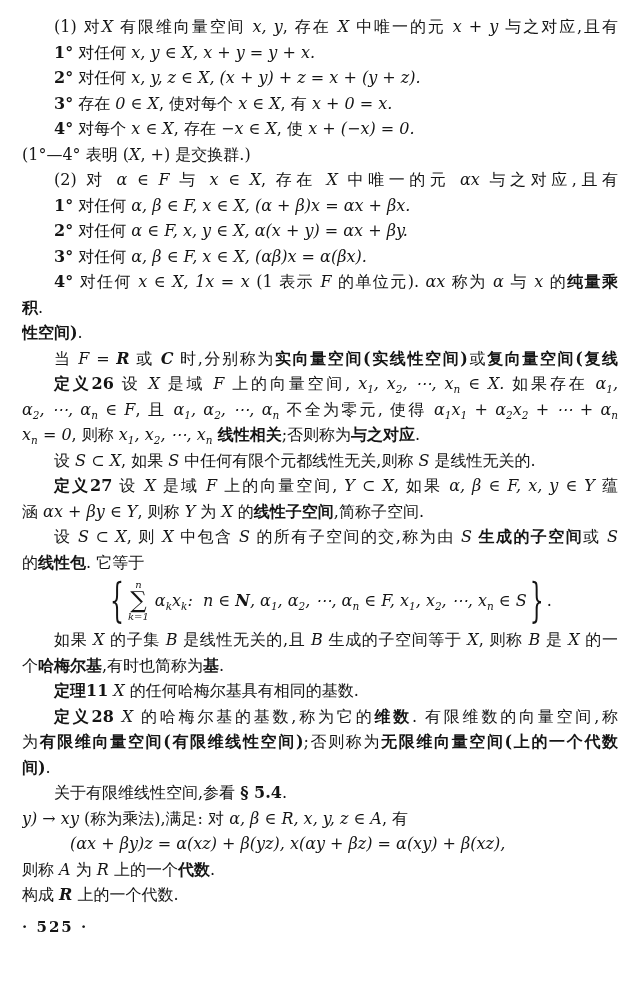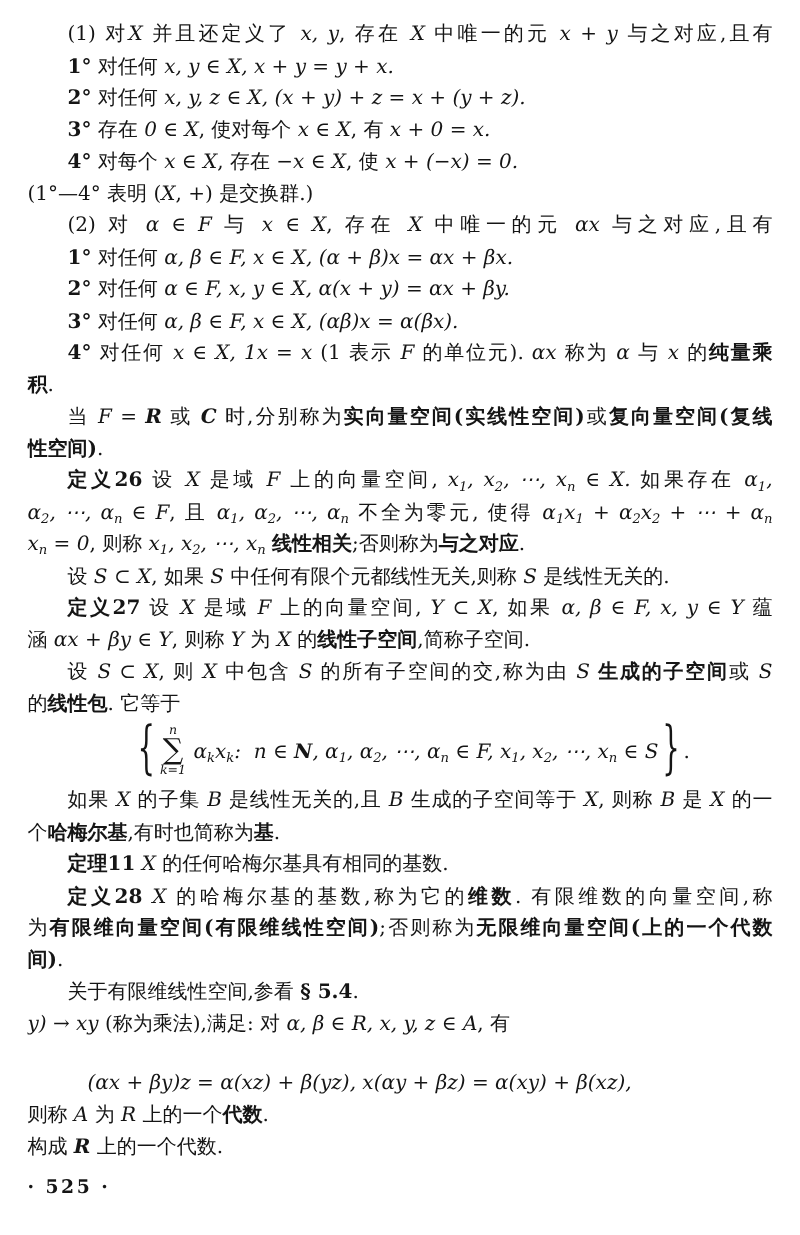--- a/index.html
+++ b/index.html
@@ -9,21 +9,21 @@
     font-family:"DejaVu Serif","Liberation Serif",serif;
     font-size:16px;
   }
   .page{padding:14px 22px 0 22px;}
   .line{
     height:25.5px;line-height:25.5px;
     overflow:hidden;white-space:nowrap;
   }
   .j{white-space:normal;text-align:justify;text-align-last:justify;text-justify:inter-character;}
   .ind{text-indent:2em;}
-  .ind2{text-indent:3em;margin-top:22px;}
+  .ind2{text-indent:3em;}
   .b{font-weight:bold;}
   .m{font-style:italic;}
   .sub{font-size:10.5px;vertical-align:-3.5px;line-height:0;}
   .formula{
     height:52px;display:flex;align-items:center;
     padding-left:85px;white-space:nowrap;overflow:visible;
   }
   .f-body{white-space:pre-wrap;}
   .brace{
     display:inline-block;font-size:22px;font-weight:normal;
@@ -39,34 +39,34 @@
     margin-top:8px;height:22px;line-height:22px;
     padding-right:52px;
     font-size:15px;letter-spacing:2px;font-weight:bold;
   }
 </style>
 </head>
 <body>
 
 <div class="page">
   <div id="content">
-      <div class="line ind j"><span class="seg">(1) 对</span><span class="seg m">X</span><span class="seg"> 并且还定义了 </span><span class="seg m">x, y</span><span class="seg">, 存在 </span><span class="seg m">X</span><span class="seg"> 中唯一的元 </span><span class="seg m">x + y</span><span class="seg"> 与之对应,且有</span></div>
+      <div class="line ind j"><span class="seg">(1) 对</span><span class="seg m">X</span><span class="seg"> 有限维向量空间 </span><span class="seg m">x, y</span><span class="seg">, 存在 </span><span class="seg m">X</span><span class="seg"> 中唯一的元 </span><span class="seg m">x + y</span><span class="seg"> 与之对应,且有</span></div>
       <div class="line ind"><span class="seg b">1°</span><span class="seg"> 对任何 </span><span class="seg m">x, y ∈ X, x + y = y + x.</span></div>
       <div class="line ind"><span class="seg b">2°</span><span class="seg"> 对任何 </span><span class="seg m">x, y, z ∈ X, (x + y) + z = x + (y + z).</span></div>
       <div class="line ind"><span class="seg b">3°</span><span class="seg"> 存在 </span><span class="seg m">0 ∈ X</span><span class="seg">, 使对每个 </span><span class="seg m">x ∈ X</span><span class="seg">, 有 </span><span class="seg m">x + 0 = x.</span></div>
       <div class="line ind"><span class="seg b">4°</span><span class="seg"> 对每个 </span><span class="seg m">x ∈ X</span><span class="seg">, 存在 </span><span class="seg m">−x ∈ X</span><span class="seg">, 使 </span><span class="seg m">x + (−x) = 0.</span></div>
       <div class="line"><span class="seg">(1°—4° 表明 (</span><span class="seg m">X</span><span class="seg">, +) 是交换群.)</span></div>
       <div class="line ind j"><span class="seg">(2) 对 </span><span class="seg m">α ∈ F</span><span class="seg"> 与 </span><span class="seg m">x ∈ X</span><span class="seg">, 存在 </span><span class="seg m">X</span><span class="seg"> 中唯一的元 </span><span class="seg m">αx</span><span class="seg"> 与之对应,且有</span></div>
       <div class="line ind"><span class="seg b">1°</span><span class="seg"> 对任何 </span><span class="seg m">α, β ∈ F, x ∈ X, (α + β)x = αx + βx.</span></div>
       <div class="line ind"><span class="seg b">2°</span><span class="seg"> 对任何 </span><span class="seg m">α ∈ F, x, y ∈ X, α(x + y) = αx + βy.</span></div>
       <div class="line ind"><span class="seg b">3°</span><span class="seg"> 对任何 </span><span class="seg m">α, β ∈ F, x ∈ X, (αβ)x = α(βx).</span></div>
       <div class="line ind j"><span class="seg b">4°</span><span class="seg"> 对任何 </span><span class="seg m">x ∈ X, 1x = x</span><span class="seg"> (1 表示 </span><span class="seg m">F</span><span class="seg"> 的单位元). </span><span class="seg m">αx</span><span class="seg"> 称为 </span><span class="seg m">α</span><span class="seg"> 与 </span><span class="seg m">x</span><span class="seg"> 的</span><span class="seg b">纯量乘</span></div>
       <div class="line"><span class="seg b">积</span><span class="seg">.</span></div>
+      <div class="line"><span class="seg b">性空间)</span><span class="seg">.</span></div>
       <div class="line ind j"><span class="seg">当 </span><span class="seg m">F = </span><span class="seg b m">R</span><span class="seg"> 或 </span><span class="seg b m">C</span><span class="seg"> 时,分别称为</span><span class="seg b">实向量空间(实线性空间)</span><span class="seg">或</span><span class="seg b">复向量空间(复线</span></div>
-      <div class="line"><span class="seg b">性空间)</span><span class="seg">.</span></div>
       <div class="line ind j"><span class="seg b">定义26</span><span class="seg">  设 </span><span class="seg m">X</span><span class="seg"> 是域 </span><span class="seg m">F</span><span class="seg"> 上的向量空间, </span><span class="seg m">x<span class="sub">1</span>, x<span class="sub">2</span>, ⋯, x<span class="sub">n</span> ∈ X.</span><span class="seg">  如果存在 </span><span class="seg m">α<span class="sub">1</span>,</span></div>
       <div class="line j"><span class="seg m">α<span class="sub">2</span>, ⋯, α<span class="sub">n</span> ∈ F</span><span class="seg">, 且 </span><span class="seg m">α<span class="sub">1</span>, α<span class="sub">2</span>, ⋯, α<span class="sub">n</span></span><span class="seg"> 不全为零元, 使得 </span><span class="seg m">α<span class="sub">1</span>x<span class="sub">1</span> + α<span class="sub">2</span>x<span class="sub">2</span> + ⋯ + α<span class="sub">n</span></span></div>
       <div class="line"><span class="seg m">x<span class="sub">n</span> = 0</span><span class="seg">, 则称 </span><span class="seg m">x<span class="sub">1</span>, x<span class="sub">2</span>, ⋯, x<span class="sub">n</span></span><span class="seg"> </span><span class="seg b">线性相关</span><span class="seg">;否则称为</span><span class="seg b">与之对应</span><span class="seg">.</span></div>
       <div class="line ind"><span class="seg">设 </span><span class="seg m">S ⊂ X</span><span class="seg">, 如果 </span><span class="seg m">S</span><span class="seg"> 中任何有限个元都线性无关,则称 </span><span class="seg m">S</span><span class="seg"> 是线性无关的.</span></div>
       <div class="line ind j"><span class="seg b">定义27</span><span class="seg">  设 </span><span class="seg m">X</span><span class="seg"> 是域 </span><span class="seg m">F</span><span class="seg"> 上的向量空间, </span><span class="seg m">Y ⊂ X</span><span class="seg">, 如果 </span><span class="seg m">α, β ∈ F, x, y ∈ Y</span><span class="seg"> 蕴</span></div>
       <div class="line"><span class="seg">涵 </span><span class="seg m">αx + βy ∈ Y</span><span class="seg">, 则称 </span><span class="seg m">Y</span><span class="seg"> 为 </span><span class="seg m">X</span><span class="seg"> 的</span><span class="seg b">线性子空间</span><span class="seg">,简称子空间.</span></div>
       <div class="line ind j"><span class="seg">设 </span><span class="seg m">S ⊂ X</span><span class="seg">, 则 </span><span class="seg m">X</span><span class="seg"> 中包含 </span><span class="seg m">S</span><span class="seg"> 的所有子空间的交,称为由 </span><span class="seg m">S</span><span class="seg"> </span><span class="seg b">生成的子空间</span><span class="seg">或 </span><span class="seg m">S</span></div>
       <div class="line"><span class="seg">的</span><span class="seg b">线性包</span><span class="seg">. 它等于</span></div>
       <div class="line formula">
         <span class="brace">{</span>

